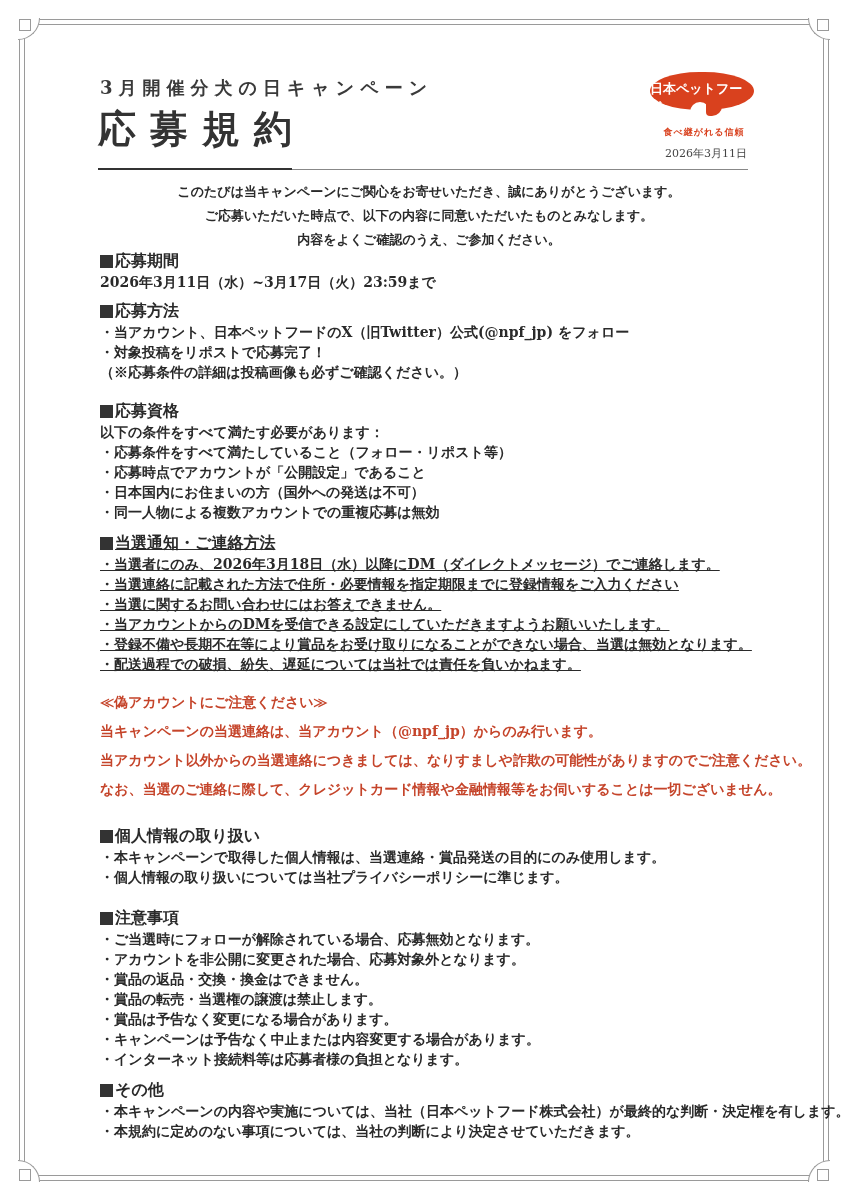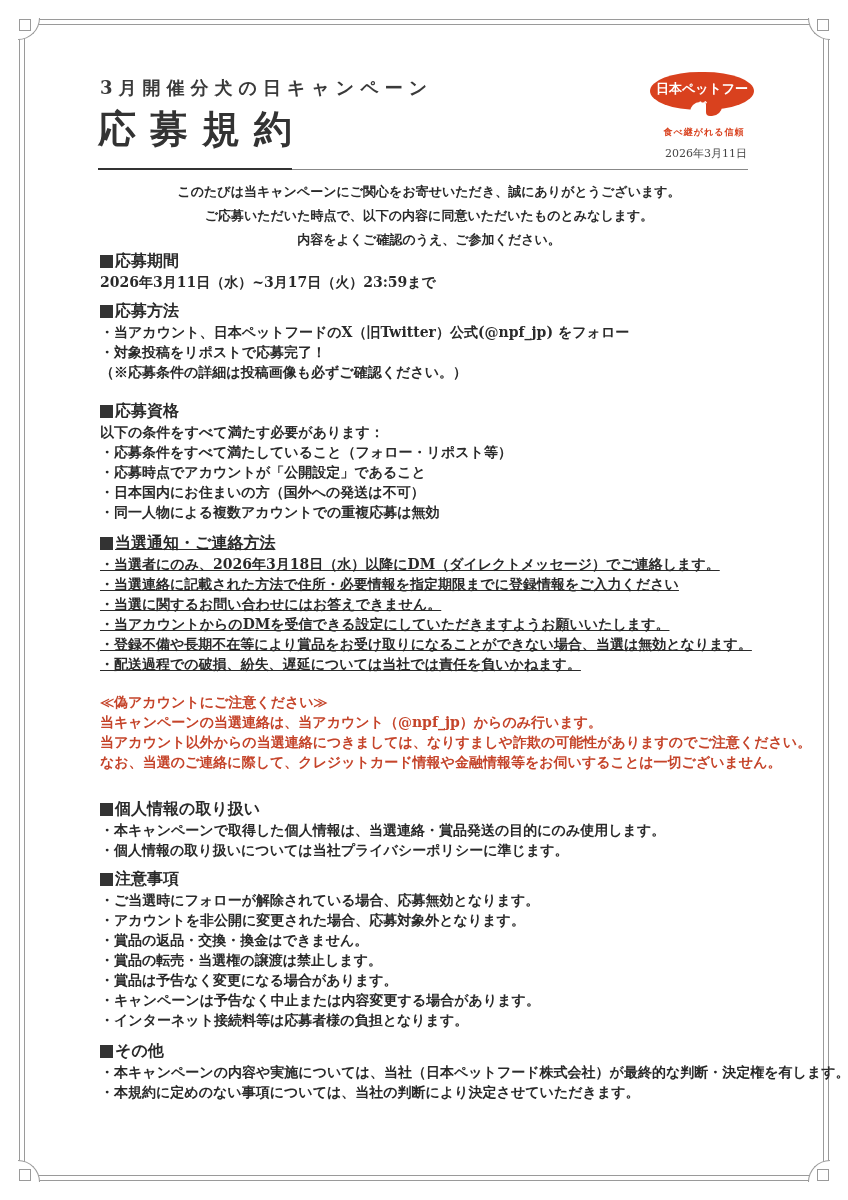--- a/index.html
+++ b/index.html
@@ -18,38 +18,38 @@
     .a-tl { left: 18px; top: 18px; border-radius: 0 0 22px 0; border-top: none; border-left: none; }
     .a-tr { right: 18px; top: 18px; border-radius: 0 0 0 22px; border-top: none; border-right: none; }
     .a-bl { left: 18px; bottom: 18px; border-radius: 0 22px 0 0; border-bottom: none; border-left: none; }
     .a-br { right: 18px; bottom: 18px; border-radius: 22px 0 0 0; border-bottom: none; border-right: none; }
 
     
     .subtitle { position: absolute; left: 100px; top: 76px; font-size: 18px; letter-spacing: 6px; color: #3a3a3a; font-weight: bold; }
     .title { position: absolute; left: 98px; top: 104px; font-size: 38px; letter-spacing: 14px; color: #333; font-weight: bold; }
     .logo { position: absolute; left: 650px; top: 72px; width: 104px; height: 46px; }
     .logo-blob { position: absolute; left: 0; top: 0; width: 104px; height: 38px; background: #d9411e; border-radius: 52px / 20px; }
-    .logo-text { position: absolute; left: 0; top: 8px; width: 104px; text-align: center; color: #fff; font-family: "DejaVu Sans", sans-serif; font-weight: bold; font-size: 13px; letter-spacing: 0px; }
+    .logo-text { position: absolute; left: 0; top: 8px; width: 104px; color: #fff; font-family: "DejaVu Sans", sans-serif; font-weight: bold; font-size: 13px; letter-spacing: 0px; }
     .logo-notch { position: absolute; left: 40px; top: 30px; width: 20px; height: 14px; background: #fff; border-radius: 10px 10px 0 0; }
     .logo-tail { position: absolute; left: 56px; top: 32px; width: 16px; height: 12px; background: #d9411e; border-radius: 0 0 10px 4px; }
     .tagline { position: absolute; left: 654px; top: 126px; width: 100px; text-align: center; font-family: "DejaVu Sans", sans-serif; font-size: 9px; color: #d9411e; letter-spacing: 1px; font-weight: bold; }
     .date { position: absolute; right: 101px; top: 146px; font-size: 11px; color: #444; }
     .divider { position: absolute; left: 98px; top: 169px; width: 650px; height: 1px; background: #888; }
     .divider-dark { position: absolute; left: 98px; top: 168px; width: 194px; height: 2px; background: #333; }
 
     
     .intro { position: absolute; left: 104px; top: 180px; width: 650px; text-align: center; font-size: 13px; line-height: 24px; color: #2a2a2a; font-weight: bold; }
 
     
     .content { position: absolute; left: 100px; top: 250px; width: 660px; }
     .section { margin-bottom: 0; }
     .sec-title { font-size: 16px; font-weight: bold; color: #2a2a2a; height: 22px; line-height: 22px; display: flex; align-items: center; }
     .sec-title .sq { display: inline-block; width: 13px; height: 13px; background: #333; margin-right: 2px; }
     .line { font-size: 14px; line-height: 20px; color: #2a2a2a; font-weight: bold; white-space: nowrap; }
-    .warn .line { color: #c5442a; }
+    .warn .line { color: #c5442a; margin-top: 9px; }
   </style>
 </head>
 <body>
 
 <div class="frame-outer"></div>
 <div class="frame-inner"></div>
 <div class="corner-arc a-tl"></div>
 <div class="corner-arc a-tr"></div>
 <div class="corner-arc a-bl"></div>
 <div class="corner-arc a-br"></div>
@@ -124,21 +124,21 @@
     <div class="line">・配送過程での破損、紛失、遅延については当社では責任を負いかねます。</div>
   </div>
 
   <div class="section warn" style="margin-bottom:26px;">
     <div class="line">≪偽アカウントにご注意ください≫</div>
     <div class="line">当キャンペーンの当選連絡は、当アカウント（@npf_jp）からのみ行います。</div>
     <div class="line">当アカウント以外からの当選連絡につきましては、なりすましや詐欺の可能性がありますのでご注意ください。</div>
     <div class="line">なお、当選のご連絡に際して、クレジットカード情報や金融情報等をお伺いすることは一切ございません。</div>
   </div>
 
-  <div class="section" style="margin-bottom:8px;">
+  <div class="section" style="margin-bottom:20px;">
     <div class="sec-title">
         <span class="sq"></span>
         <span>個人情報の取り扱い</span>
       </div>
     <div class="line">・本キャンペーンで取得した個人情報は、当選連絡・賞品発送の目的にのみ使用します。</div>
     <div class="line">・個人情報の取り扱いについては当社プライバシーポリシーに準じます。</div>
   </div>
 
   <div class="section" style="margin-bottom:10px;">
     <div class="sec-title">

